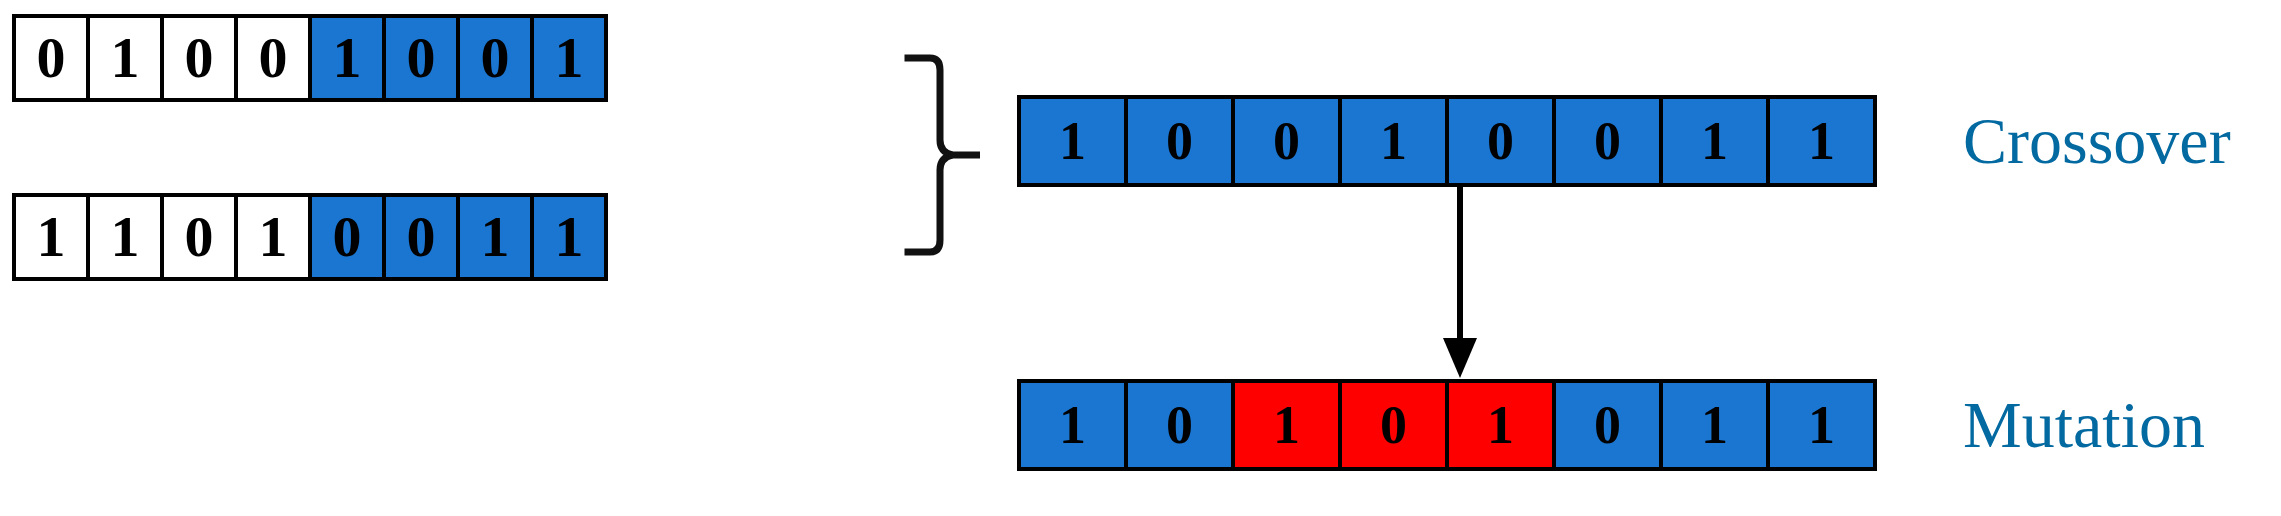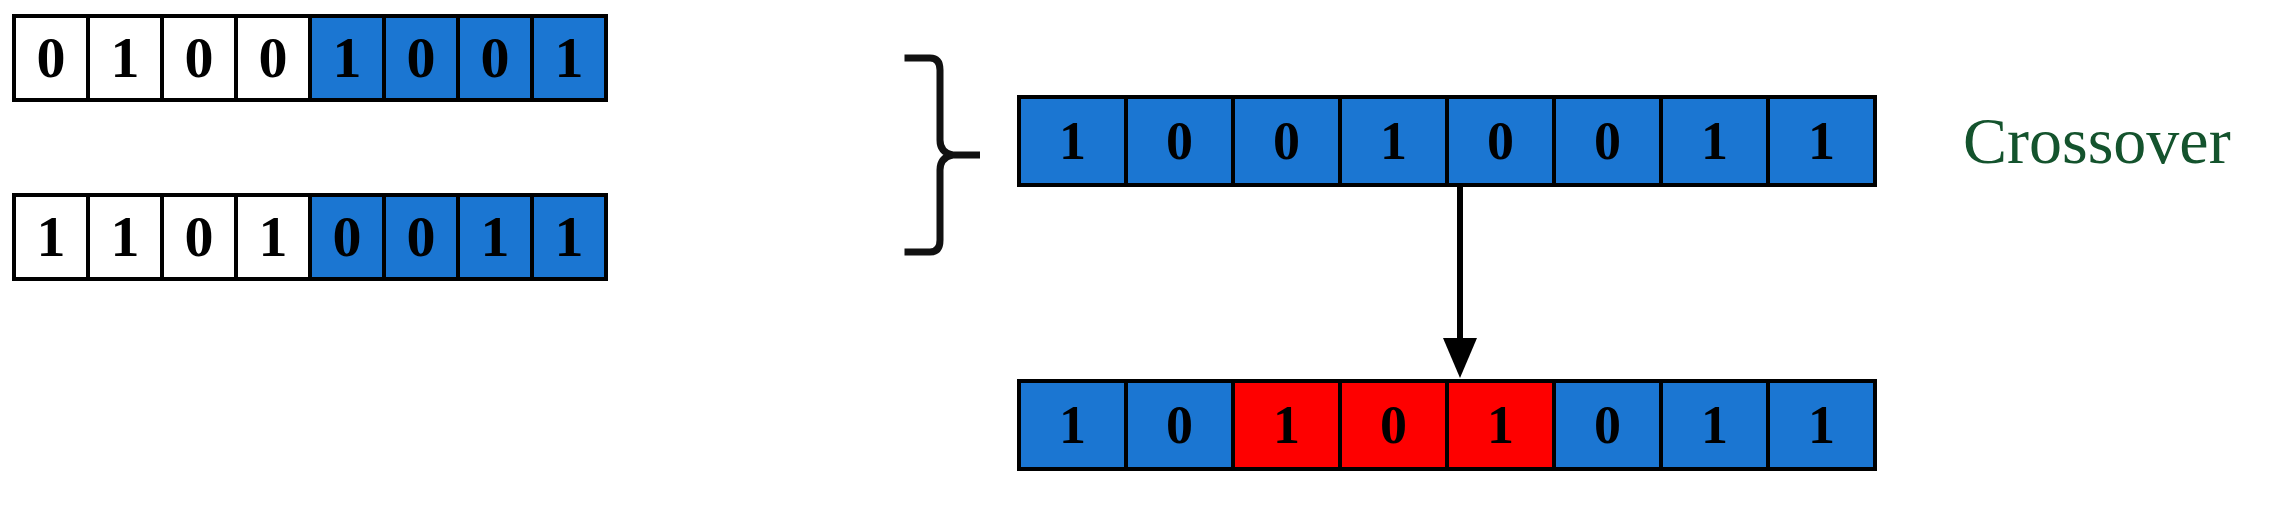--- a/index.html
+++ b/index.html
@@ -86,21 +86,21 @@
     height: 196px;
   }
   #mutation-arrow svg { display: block; }
 
   
   .side-label {
     position: absolute;
     font-family: "Liberation Serif", "DejaVu Serif", serif;
     font-weight: normal;
     font-size: 66px;
-    color: #14532d;
+    color: #0369a1;
     white-space: nowrap;
     line-height: 1;
   }
   #label-crossover { left: 1963px; top: 108px; }
   #label-mutation  { left: 1963px; top: 392px; }
 </style>
 </head>
 <body>
 
 <div id="stage">
@@ -157,14 +157,15 @@
       <div class="gene blue">0</div>
       <div class="gene red">1</div>
       <div class="gene red">0</div>
       <div class="gene red">1</div>
       <div class="gene blue">0</div>
       <div class="gene blue">1</div>
       <div class="gene blue">1</div>
     </div>
 
   <div class="side-label" id="label-crossover">Crossover</div>
+  <div class="side-label" id="label-mutation">Mutation</div>
 
 </div>
 
 </body></html>

